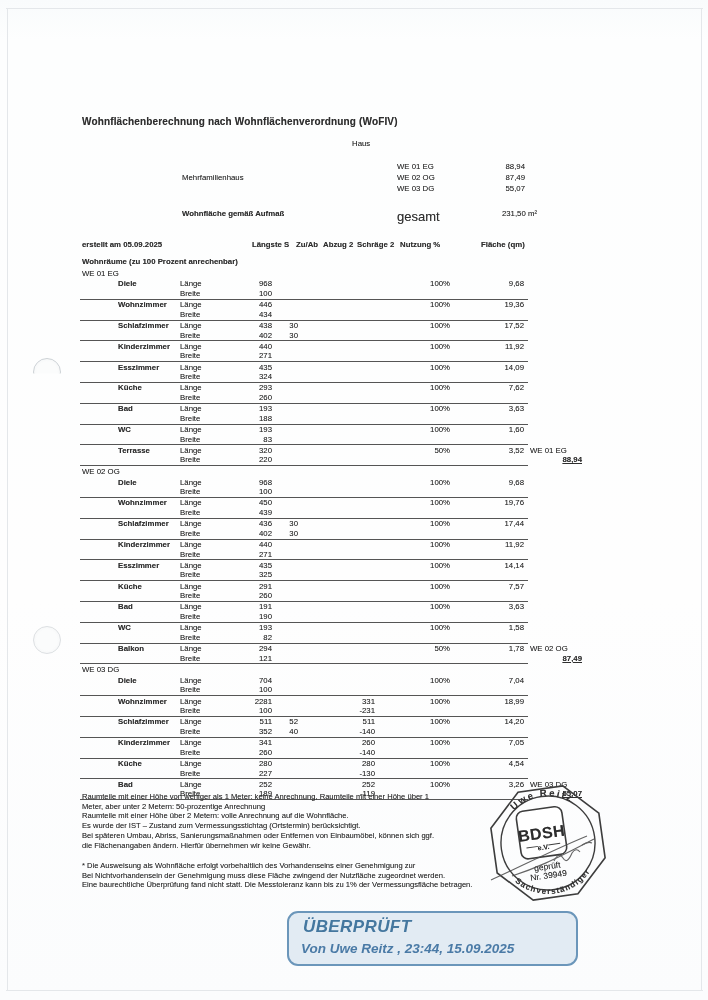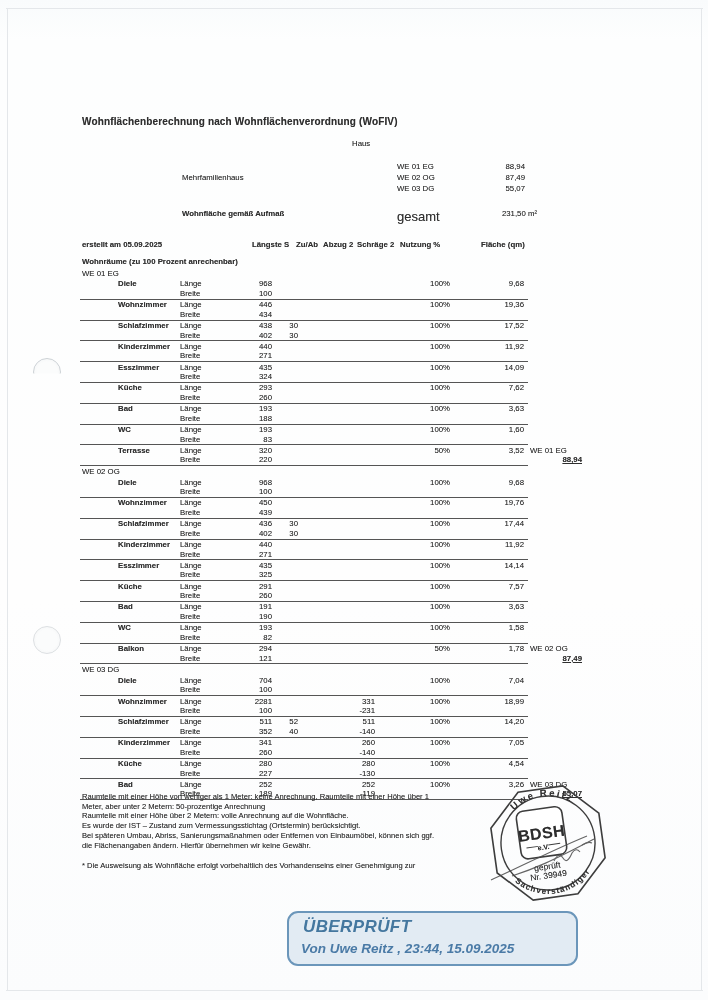--- a/index.html
+++ b/index.html
@@ -446,20 +446,22 @@
   <div class="notes notes1">
     <div>Raumteile mit einer Höhe von weniger als 1 Meter: keine Anrechnung, Raumteile mit einer Höhe über 1</div>
     <div>Meter, aber unter 2 Metern: 50-prozentige Anrechnung</div>
     <div>Raumteile mit einer Höhe über 2 Metern: volle Anrechnung auf die Wohnfläche.</div>
     <div>Es wurde der IST – Zustand zum Vermessungsstichtag (Ortstermin) berücksichtigt.</div>
     <div>Bei späteren Umbau, Abriss, Sanierungsmaßnahmen oder Entfernen von Einbaumöbel, können sich ggf.</div>
     <div>die Flächenangaben ändern. Hierfür übernehmen wir keine Gewähr.</div>
   </div>
   <div class="notes notes2">
     <div>* Die Ausweisung als Wohnfläche erfolgt vorbehaltlich des Vorhandenseins einer Genehmigung zur</div>
+    <div>Bei Nichtvorhandensein der Genehmigung muss diese Fläche zwingend der Nutzfläche zugeordnet werden.</div>
+    <div>Eine baurechtliche Überprüfung fand nicht statt. Die Messtoleranz kann bis zu 1% der Vermessungsfläche betragen.</div>
   </div>
 
   <svg class="seal" viewBox="0 0 124 124">
     <g transform="rotate(-8 62 62)" fill="none" stroke="#3d3d3d">
       <polygon points="116.5,39.4 84.6,7.5 39.4,7.5 7.5,39.4 7.5,84.6 39.4,116.5 84.6,116.5 116.5,84.6" stroke-width="1.6"></polygon>
       <circle cx="62" cy="62" r="47" stroke-width="1.4"></circle>
       <rect x="34" y="27" width="46" height="48" rx="7" stroke-width="1.6" fill="#fff"></rect>
       <path id="arcTop" d="M 15,62 A 47,47 0 0 1 109,62" stroke="none"></path>
       <path id="arcBot" d="M 11,62 A 51,51 0 0 0 113,62" stroke="none"></path>
       <text font-size="9.5" font-weight="bold" fill="#333" stroke="none" letter-spacing="2" text-anchor="middle">

